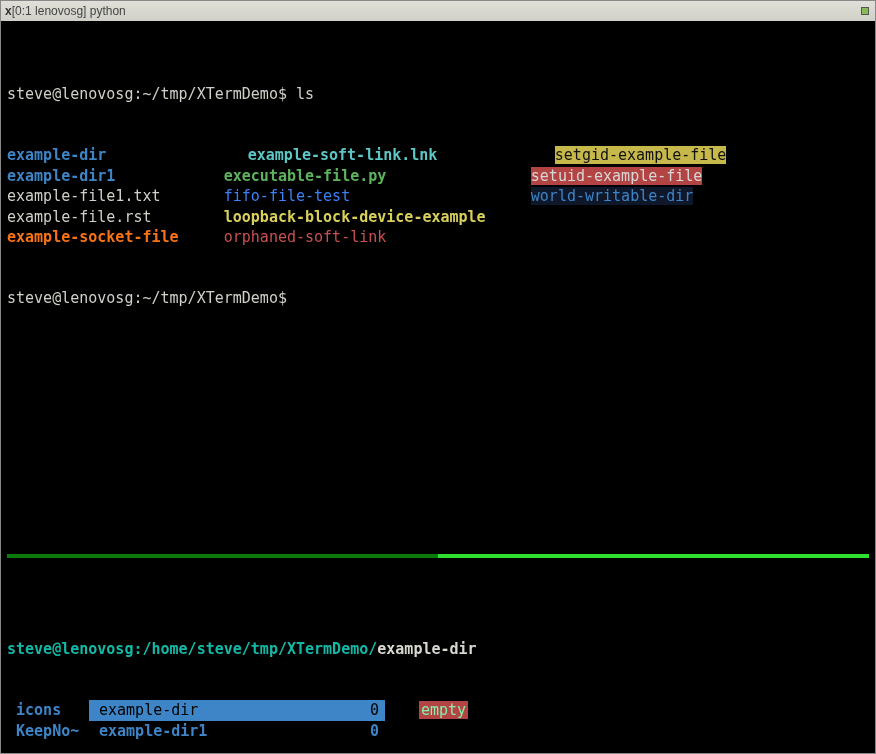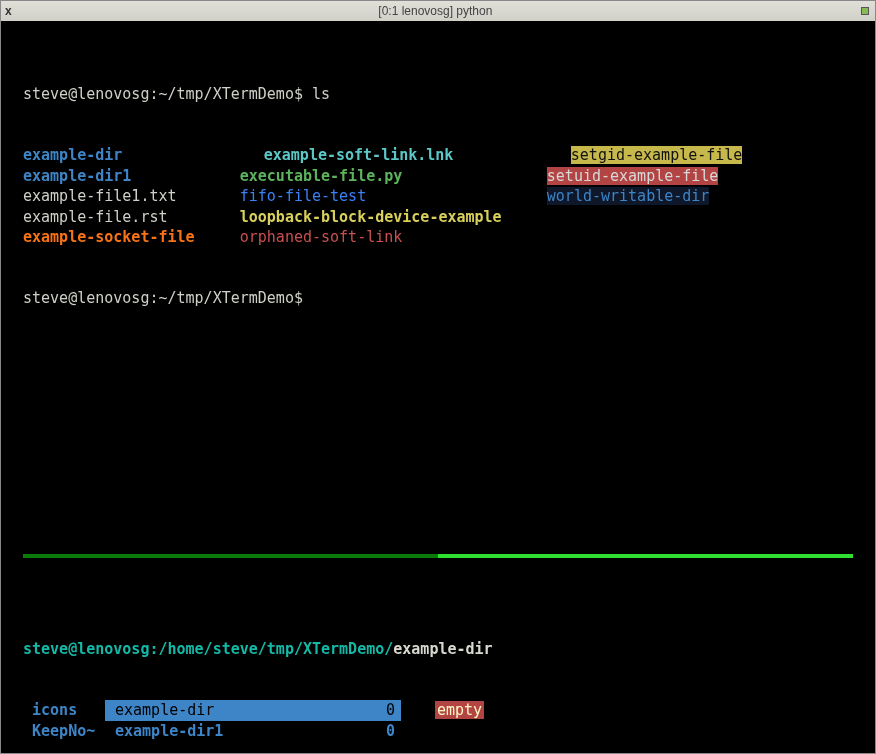--- a/index.html
+++ b/index.html
@@ -18,28 +18,28 @@
 }
 .titlebar {
   height:20px;
   background:linear-gradient(#e0e0d8,#d0d0c8);
   display:flex; align-items:center;
   padding:0 4px;
   font-family:sans-serif; font-size:12px;
   color:#444;
 }
 .titlebar .x { font-weight:bold; color:#333; }
-.titlebar .title { flex:1; text-align:center; }
+.titlebar .title { flex:1; }
 .titlebar .winbtn{ width:8px;height:8px;display:inline-block;border:1px solid #555;margin:0 2px;background:#8b5; }
 
 .term {
   flex:1;
   background:#000;
   color:#d0d0c8;
-  padding:2px 22px;
+  padding:2px 6px;
   line-height:20.4px;
   white-space:pre;
   overflow:hidden;
 }
 .row { height:20.4px; }
 .prompt-user{color:#d0d0c8;}
 .ls-blue{color:#3d85c6;font-weight:bold;}
 .ls-yellow{color:#3b82f6;}
 .ls-green{color:#5db35d;font-weight:bold;}
 .ls-magenta{color:#f97316;font-weight:bold;}
@@ -54,21 +54,21 @@
 .divider .left{flex:1;background:#0a7a0a;}
 .divider .right{flex:1;background:#30e030;}
 
 .ranger-path{color:#14b8a6;font-weight:bold;}
 .ranger-curr{color:#d8d8d0;font-weight:bold;}
 .ranger-row{display:flex;gap:0;height:20.4px;}
 .col-a{width:82px;white-space:pre;}
 .col-b{width:296px;white-space:pre;display:flex;justify-content:space-between;padding:0 6px 0 10px;}
 .col-c{padding-left:34px;white-space:pre;}
 .sel-blue{background:#3d85c6;color:#000;}
-.empty-tag{background:#b34444;color:#fef9c3;padding:0 2px;}
+.empty-tag{background:#b34444;color:#86efac;padding:0 2px;}
 .dir-blue{color:#3d85c6;font-weight:bold;}
 
 .statusbar{display:flex;justify-content:space-between;background:#000;color:#5cc7c7;padding:0 6px 2px;height:21px;line-height:20px;}
 .statusbar .tmuxtab{background:#2a3a7a;color:#d0d0c8;padding:0 2px;font-weight:bold;}
 .statusbar .right{color:#5cc7c7;}
 </style>
 </head>
 <body>
 
 <div class="win">

